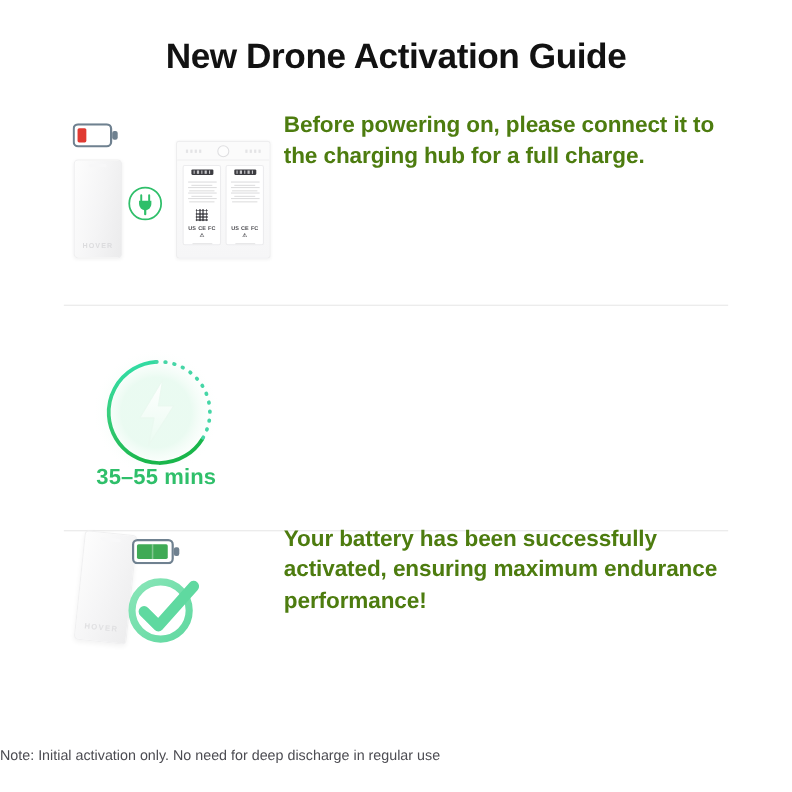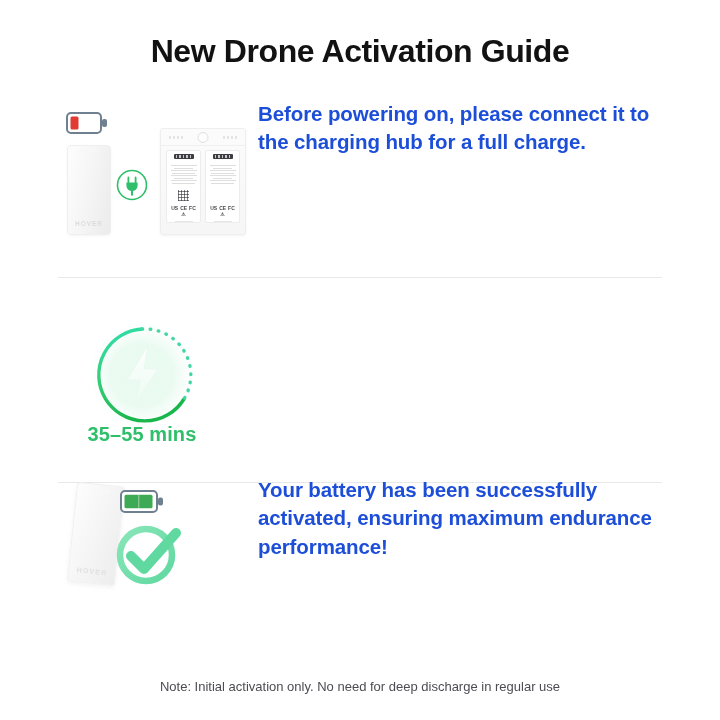--- a/index.html
+++ b/index.html
@@ -58,21 +58,21 @@
 
   .copy {
     flex: 1 1 auto;
     padding-left: 0px;
   }
 
   .headline {
     font-size: 20.5px;
     font-weight: bold;
     line-height: 1.38;
-    color: #1d4ed8;
+    color: #4d7c0f;
     letter-spacing: -0.1px;
   }
 
   .subnote {
     margin-top: 14px;
     font-size: 12.6px;
     line-height: 1.45;
     color: #5b5b60;
     font-weight: normal;
     max-width: 345px;
@@ -88,21 +88,21 @@
   }
   .div1 { top: 277px; }
   .div2 { top: 482px; }
 
   
   .footer-note {
     position: absolute;
     top: 679px;
     left: 0;
     width: 720px;
-    text-align: center;
+    text-align: left;
     font-size: 13px;
     color: #4c4c52;
   }
 
   
   .lowbatt {
     position: absolute;
     left: 8px;
     top: 12px;
     width: 42px;

